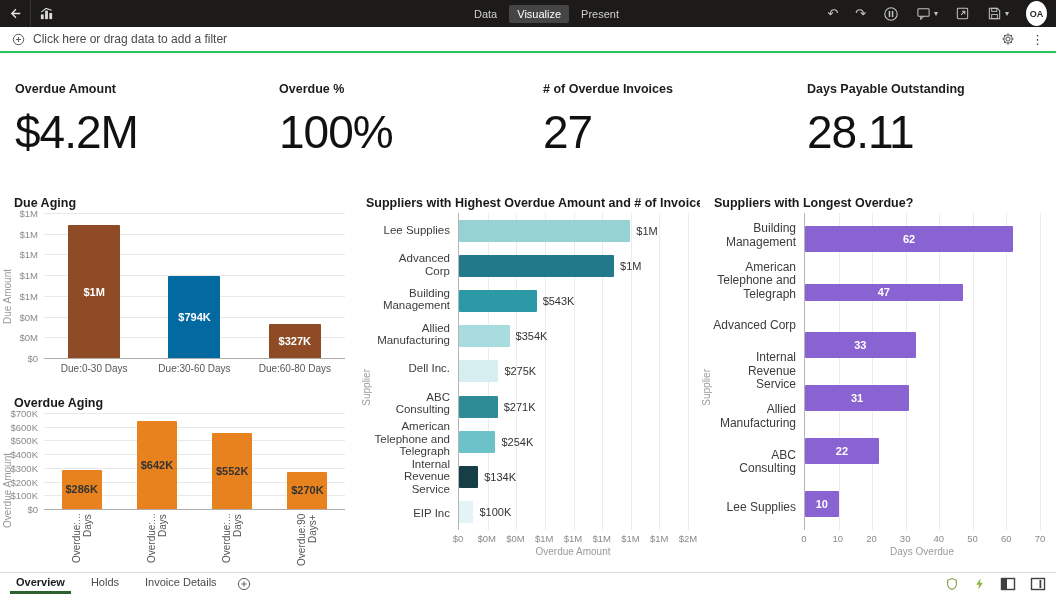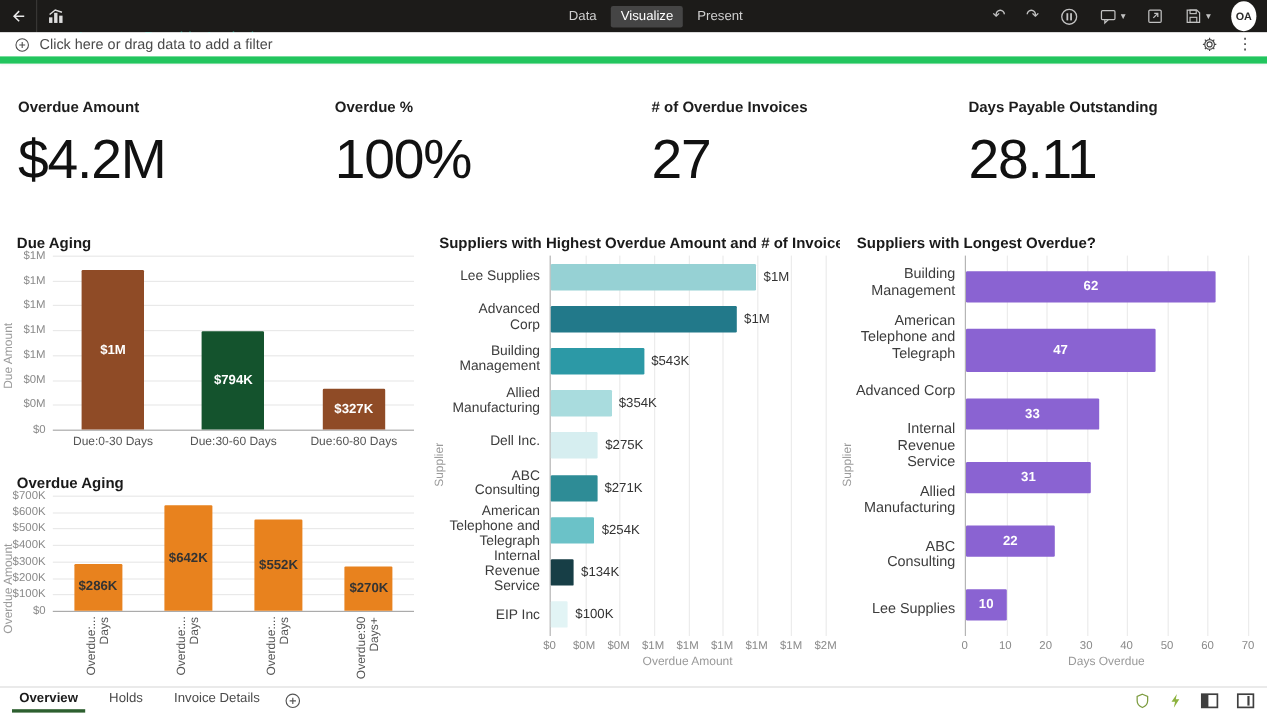--- a/index.html
+++ b/index.html
@@ -15,21 +15,21 @@
   .tb-tabs{position:absolute;left:466px;top:0;height:27px;display:flex;align-items:center;gap:4px;}
   .tb-tab{font-size:11px;color:#cfcfcf;padding:3px 8px;border-radius:2px;cursor:pointer;white-space:nowrap;}
   .tb-tab.active{background:#454545;color:#fff;}
   .tb-icons{margin-left:auto;display:flex;align-items:center;gap:17px;padding-right:9px;}
   .tb-glyph{font-family:"DejaVu Sans",sans-serif;font-size:13px;color:#c2c2c2;line-height:1;}
   .caret{font-family:"DejaVu Sans",sans-serif;font-size:8px;color:#c2c2c2;margin-left:-12px;}
   .iconbtn{display:flex;align-items:center;cursor:pointer;}
   .avatar{width:21px;height:25px;border-radius:50%;background:#fff;color:#2b2b2b;font-size:9px;font-weight:700;display:flex;align-items:center;justify-content:center;}
 
   
-  .filterbar{position:absolute;left:0;top:27px;width:1056px;height:26px;background:#fff;border-bottom:6px solid #22c55e;
+  .filterbar{position:absolute;left:0;top:27px;width:1056px;height:26px;background:#fff;border-bottom:2px solid #22c55e;
              box-shadow:0 1px 2px rgba(0,0,0,.05);display:flex;align-items:center;padding:0 12px;box-sizing:border-box;}
   .fb-text{font-size:12px;color:#4a4a4a;margin-left:8px;}
   .fb-right{margin-left:auto;display:flex;align-items:center;gap:16px;}
   .kebab{font-family:"DejaVu Sans",sans-serif;font-size:13px;color:#444;line-height:1;}
 
   
   .kpis{position:absolute;left:0;top:68px;width:1056px;height:105px;display:grid;grid-template-columns:repeat(4,1fr);}
   .kpi{padding:14px 0 0 15px;}
   .kpi-label{font-size:12.5px;font-weight:700;color:#1d1d1d;}
   .kpi-value{font-size:46px;font-weight:400;color:#111;margin-top:9px;letter-spacing:-1px;}
@@ -215,21 +215,21 @@
               <div class="hgrid" style="top: 57.1429%;"></div>
               <div class="hgrid" style="top: 71.4286%;"></div>
               <div class="hgrid" style="top: 85.7143%;"></div>
               <div class="vc-bars">
                 <div class="vc-slot">
                   <div class="vc-bar" style="height: 91.6%; width: 52px; background: rgb(143, 75, 38);">
                     <span class="bar-label-in" style="color: rgb(255, 255, 255);">$1M</span>
                   </div>
                 </div>
                 <div class="vc-slot">
-                  <div class="vc-bar" style="height: 56.7%; width: 52px; background: #14532d; text-decoration: underline;">
+                  <div class="vc-bar" style="height: 56.7%; width: 52px; background: #0369a1; text-decoration: underline;">
                     <span class="bar-label-in" style="color: rgb(255, 255, 255);">$794K</span>
                   </div>
                 </div>
                 <div class="vc-slot">
                   <div class="vc-bar" style="height: 23.4%; width: 52px; background: rgb(143, 75, 38);">
                     <span class="bar-label-in" style="color: rgb(255, 255, 255);">$327K</span>
                   </div>
                 </div>
               </div>
             </div>
@@ -440,21 +440,21 @@
               <div class="vgrid" style="left: 71.4286%;"></div>
               <div class="vgrid" style="left: 85.7143%;"></div>
               <div class="vgrid" style="left: 100%;"></div>
               <div class="hc-rowlayer">
                 <div class="hc-row">
                   <div class="hc-bar" style="width: 88.6%; height: 26px; background: rgb(138, 99, 210);">
                     <span class="hval-in">62</span>
                   </div>
                 </div>
                 <div class="hc-row">
-                  <div class="hc-bar" style="width: 67.1%; height: 36px; background: rgb(138, 99, 210);">
+                  <div class="hc-bar" style="width: 67.1%; height: 17px; background: rgb(138, 99, 210);">
                     <span class="hval-in">47</span>
                   </div>
                 </div>
                 <div class="hc-row">
                   <div class="hc-bar" style="width: 47.1%; height: 26px; background: rgb(138, 99, 210);">
                     <span class="hval-in">33</span>
                   </div>
                 </div>
                 <div class="hc-row">
                   <div class="hc-bar" style="width: 44.3%; height: 26px; background: rgb(138, 99, 210);">

